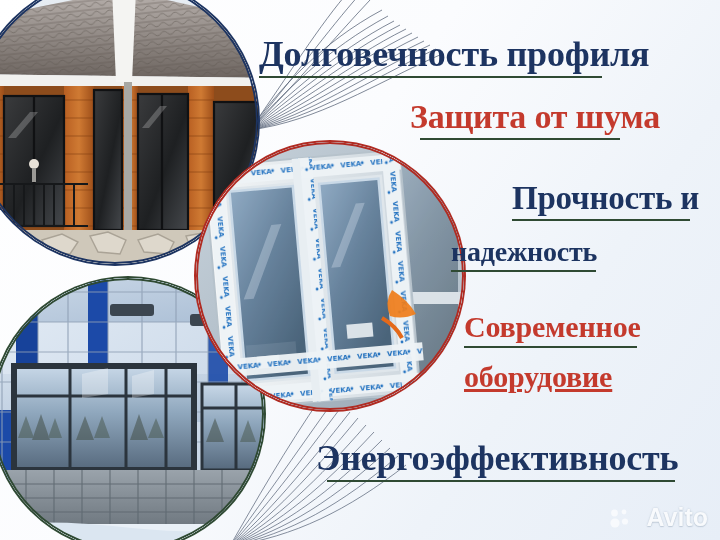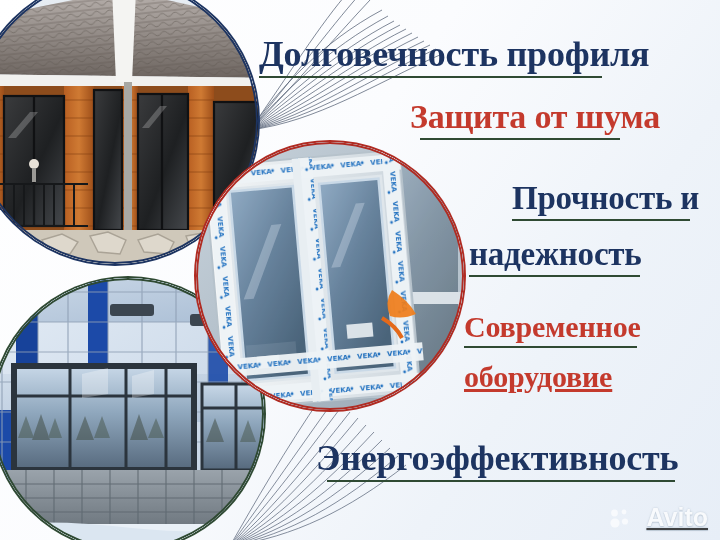--- a/index.html
+++ b/index.html
@@ -56,36 +56,36 @@
 
   #t-dolgovechnost{left:259px;top:36px;font-size:36px;}
   #t-dolgovechnost .u{width:88%;margin-left:0;}
 
   #t-zashita{left:410px;top:100px;font-size:34px;}
   #t-zashita .u{width:80%;margin-left:4%;}
 
   #t-prochnost{left:466px;top:182px;font-size:33px;margin-left:46px;}
   #t-prochnost .u{width:95%;}
 
-  #t-nadezhnost{left:469px;top:238px;font-size:33px;font-family:Liberation Serif, serif;}
+  #t-nadezhnost{left:451px;top:238px;font-size:28px;font-family:Liberation Serif, serif;}
   #t-nadezhnost .u{width:99%;}
 
   #t-sovremennoe{left:464px;top:312px;font-size:30px;text-align:right;}
   #t-sovremennoe .u{width:98%;}
 
   #t-oborudovie{left:464px;top:362px;font-size:30px;text-decoration:underline;}
 
   #t-energo{left:316px;top:440px;font-size:36px;}
   #t-energo .u{width:96%;margin-left:3%;}
 
   
   #watermark{
     position:absolute;right:12px;bottom:8px;
     display:flex;align-items:center;gap:15px;
-    opacity:.72;pointer-events:none;text-decoration:underline;
+    opacity:.72;pointer-events:none;
   }
   #watermark .wm-text{
     font-family:"Liberation Sans",sans-serif;
     font-size:25px;font-weight:700;color:#ffffff;
     text-shadow:0 0 2px rgba(120,140,160,.55),0 1px 1px rgba(120,140,160,.4);
   }
 </style>
 </head>
 <body>
 

